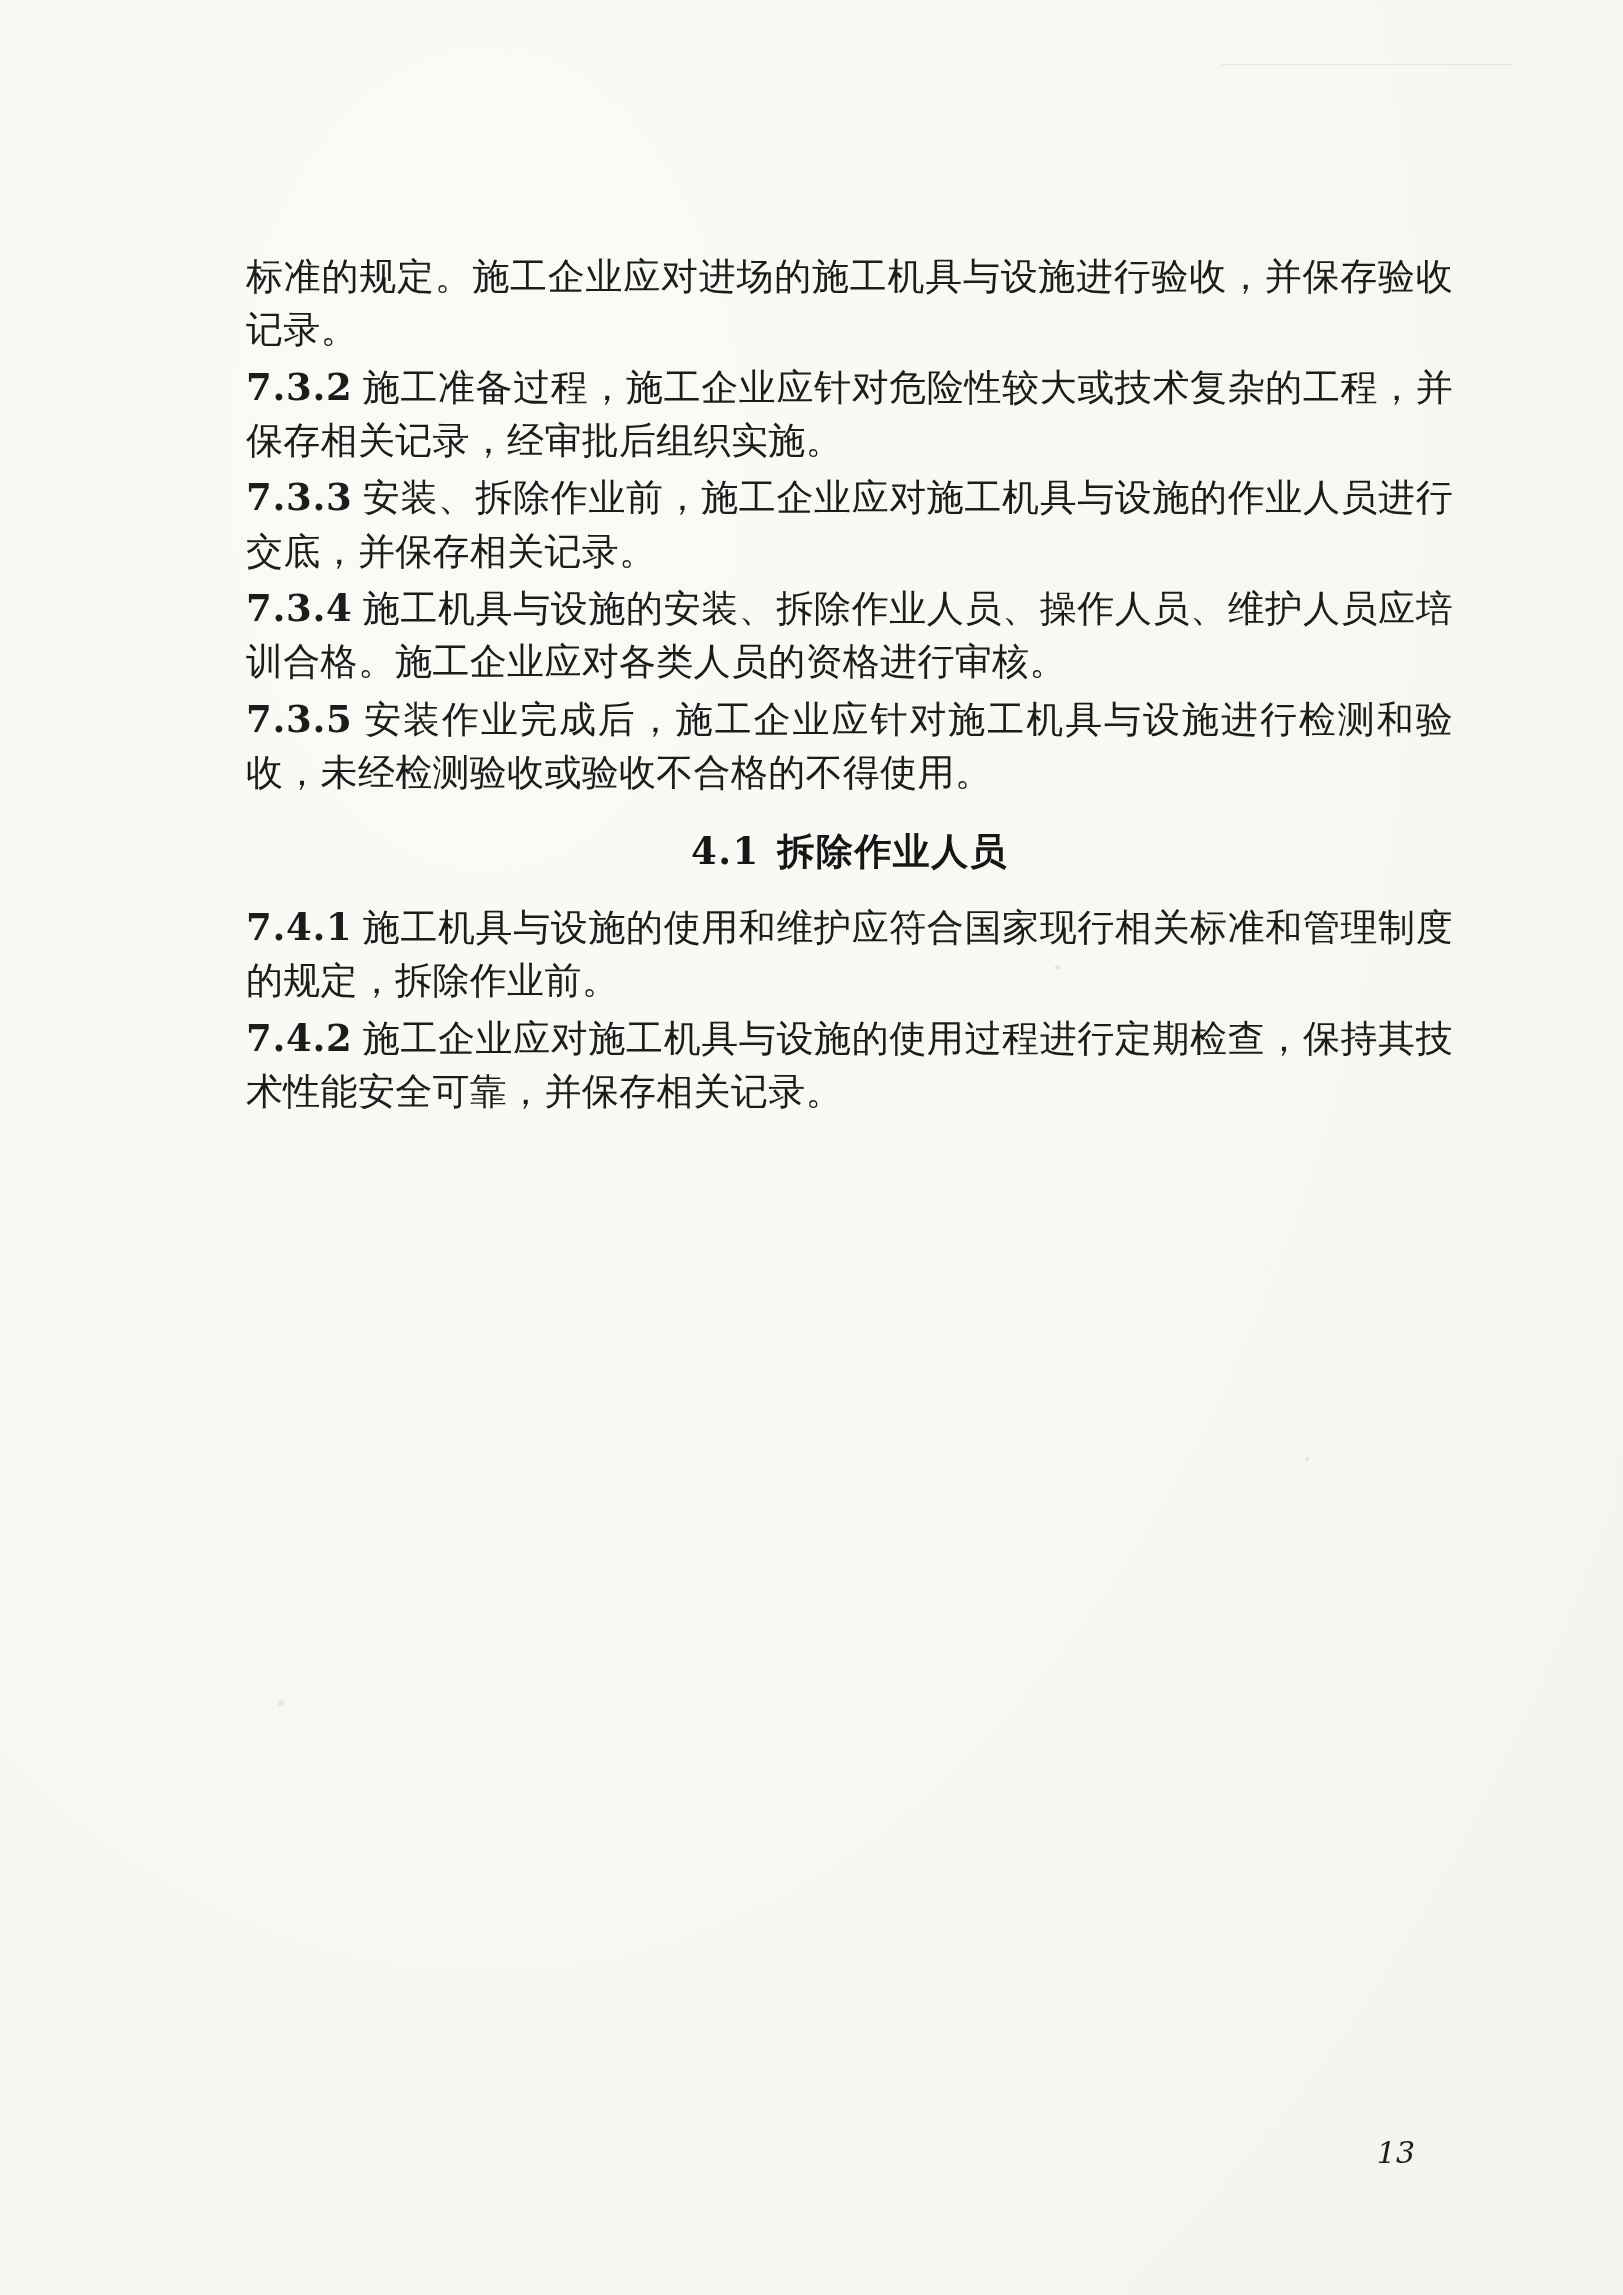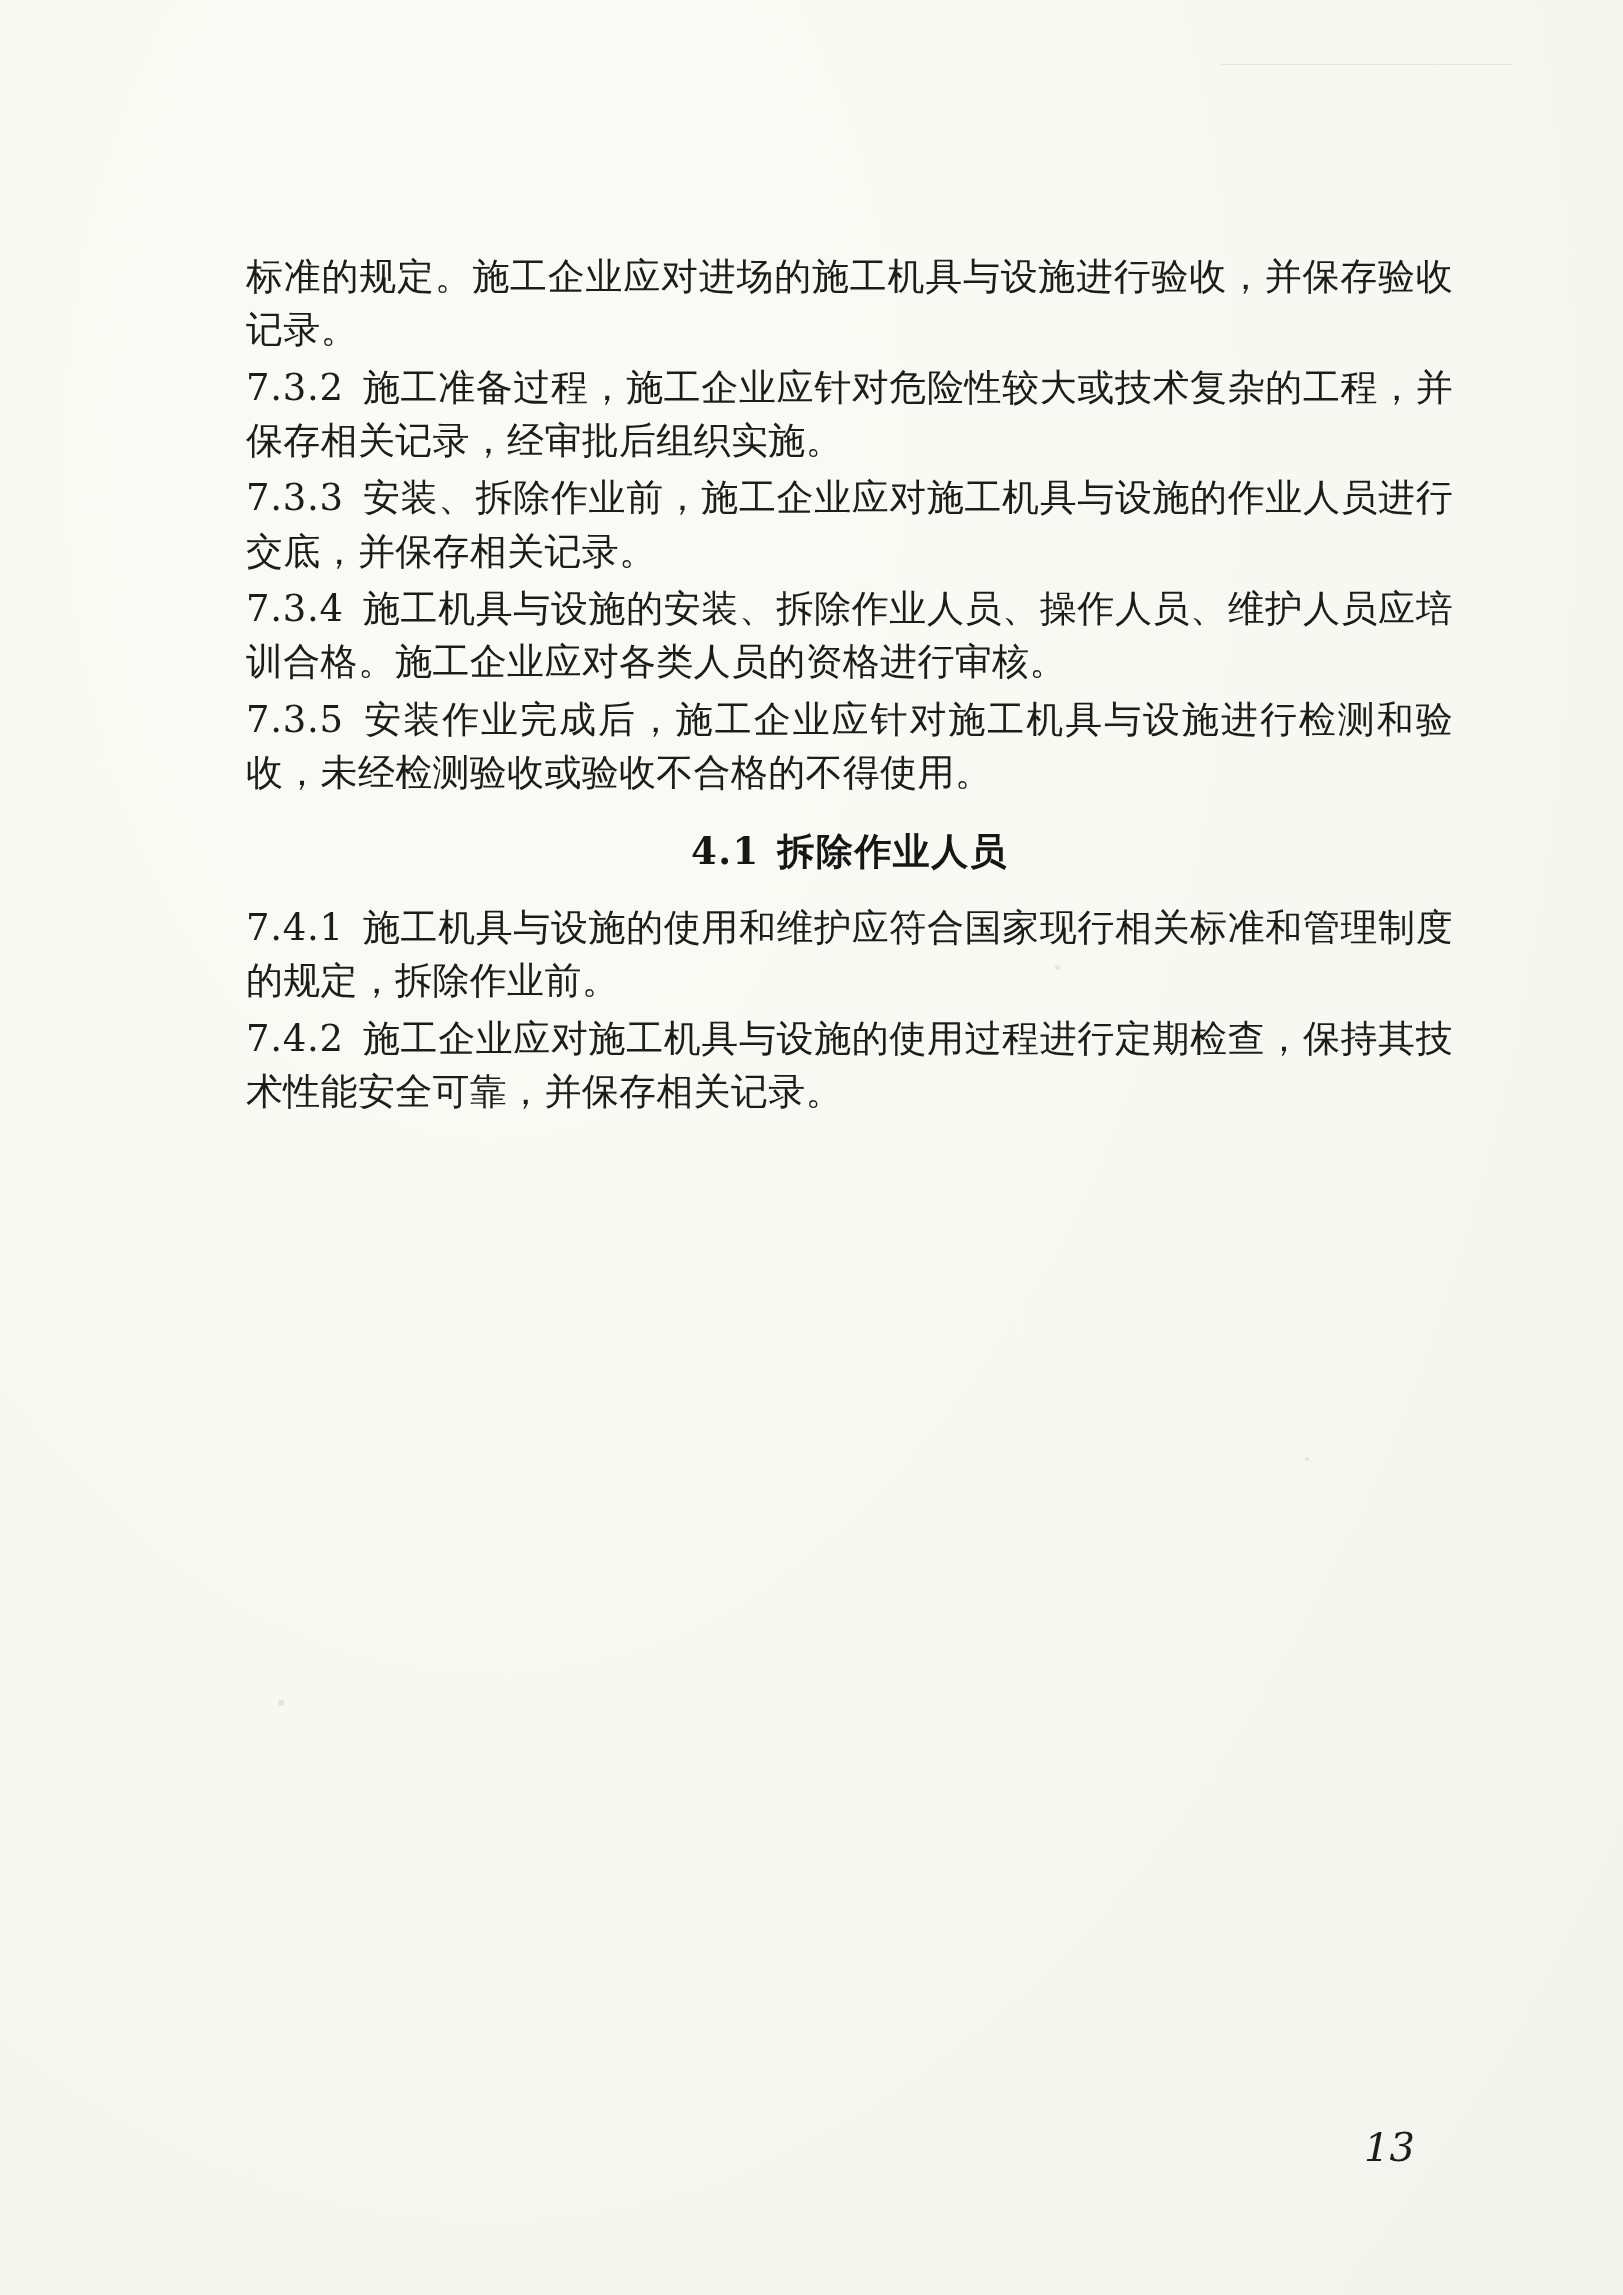--- a/index.html
+++ b/index.html
@@ -37,43 +37,43 @@
   p.para {
     margin: 0 0 4.2px 0;
     font-size: 37px;
     line-height: 1.44;
     text-align: justify;
     text-justify: inter-ideograph;
     letter-spacing: 0.3px;
     color: #1c1c1c;
   }
   p.para .num {
-    font-weight: normal;
+    font-weight: bold;
     letter-spacing: 0.7px;
-    margin-right: 19px;
+    margin-right: 10px;
   }
   p.first {
     text-indent: 0;
   }
   h2.section-title {
     font-size: 37px;
     font-weight: bold;
     text-align: center;
     margin: 28px 0 23.6px 0;
     letter-spacing: 1.4px;
     color: #161616;
   }
   h2.section-title .sec-num {
     margin-right: 18px;
   }
   .page-number {
     position: absolute;
     right: 208px;
     bottom: 125px;
-    font-size: 40px;
+    font-size: 30px;
     font-style: italic;
     font-family: "DejaVu Serif", "Liberation Serif", serif;
     color: #1c1c1c;
   }
   .edge-mark {
     position: absolute;
     background: #d8d8d2;
   }
   .edge-mark.top-right {
     right: 111px;

